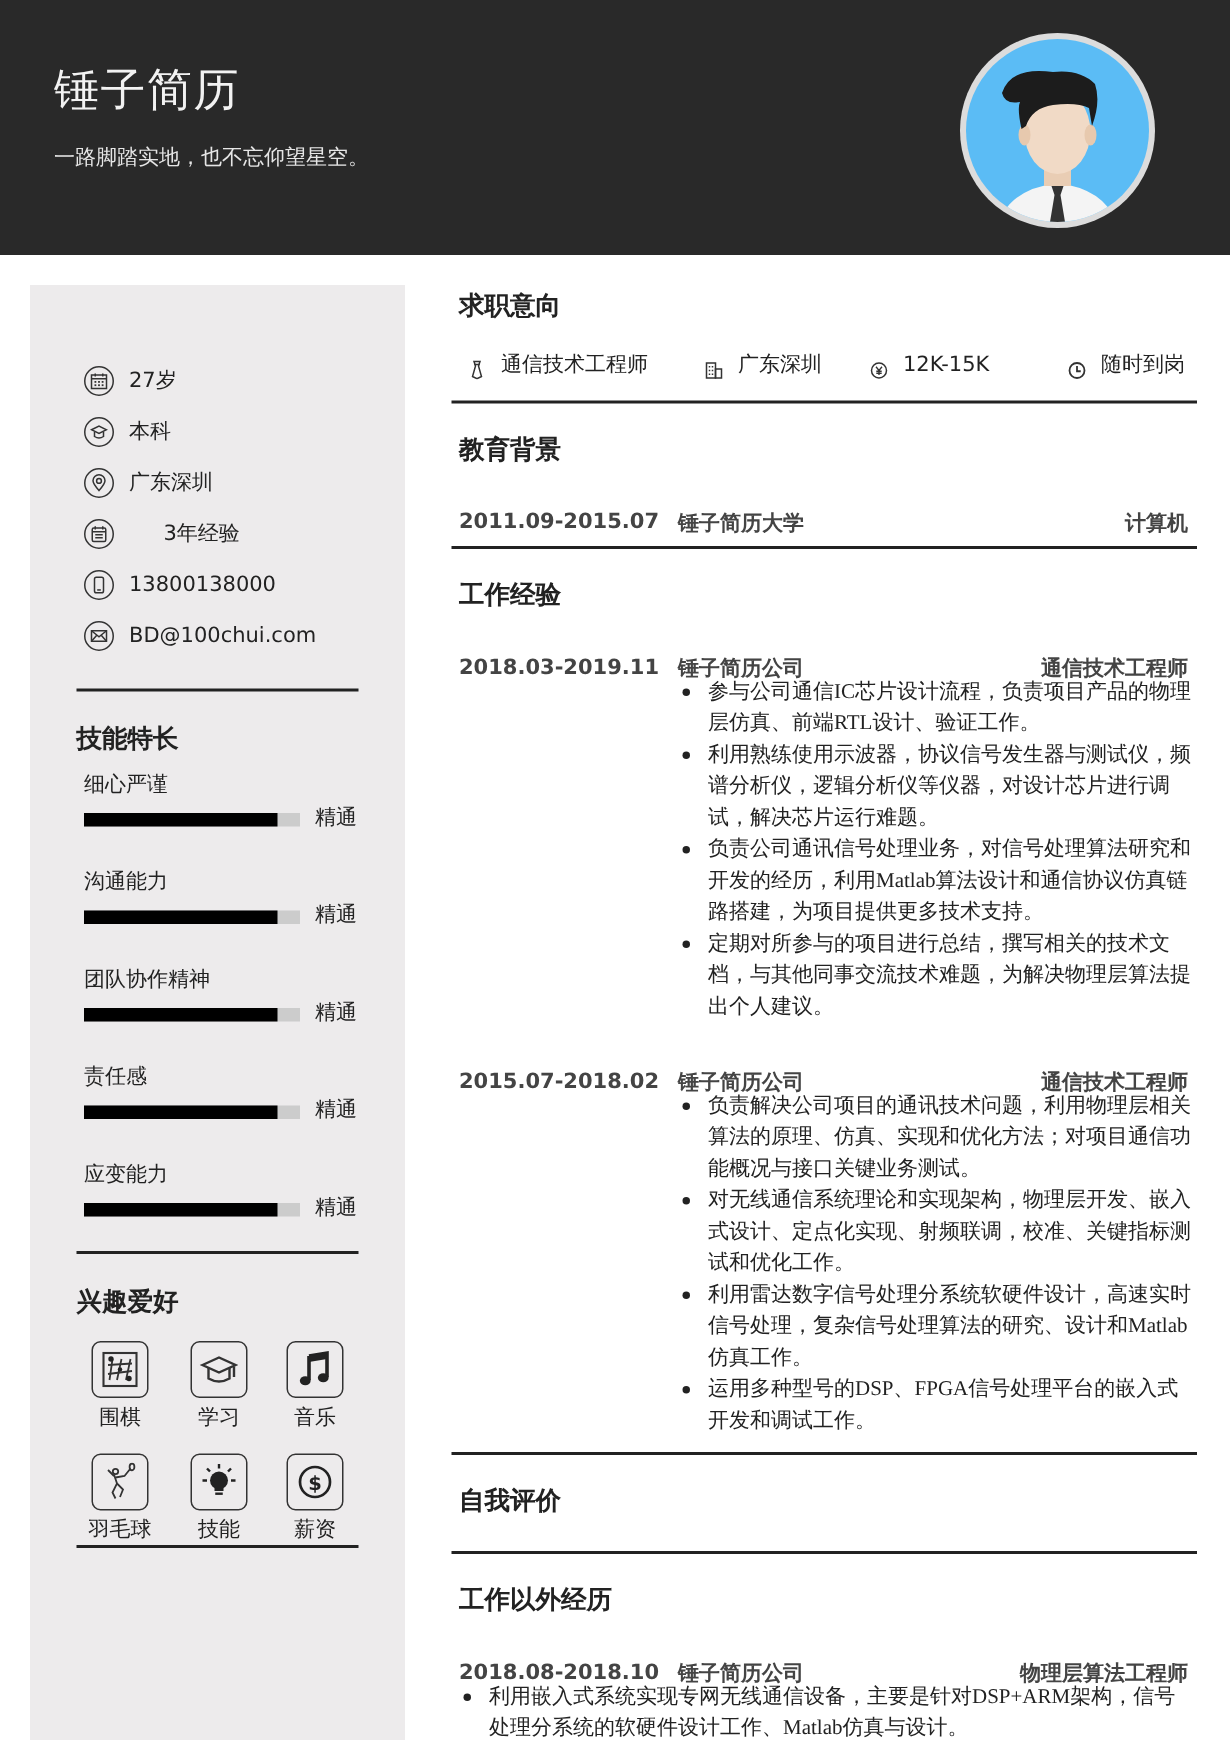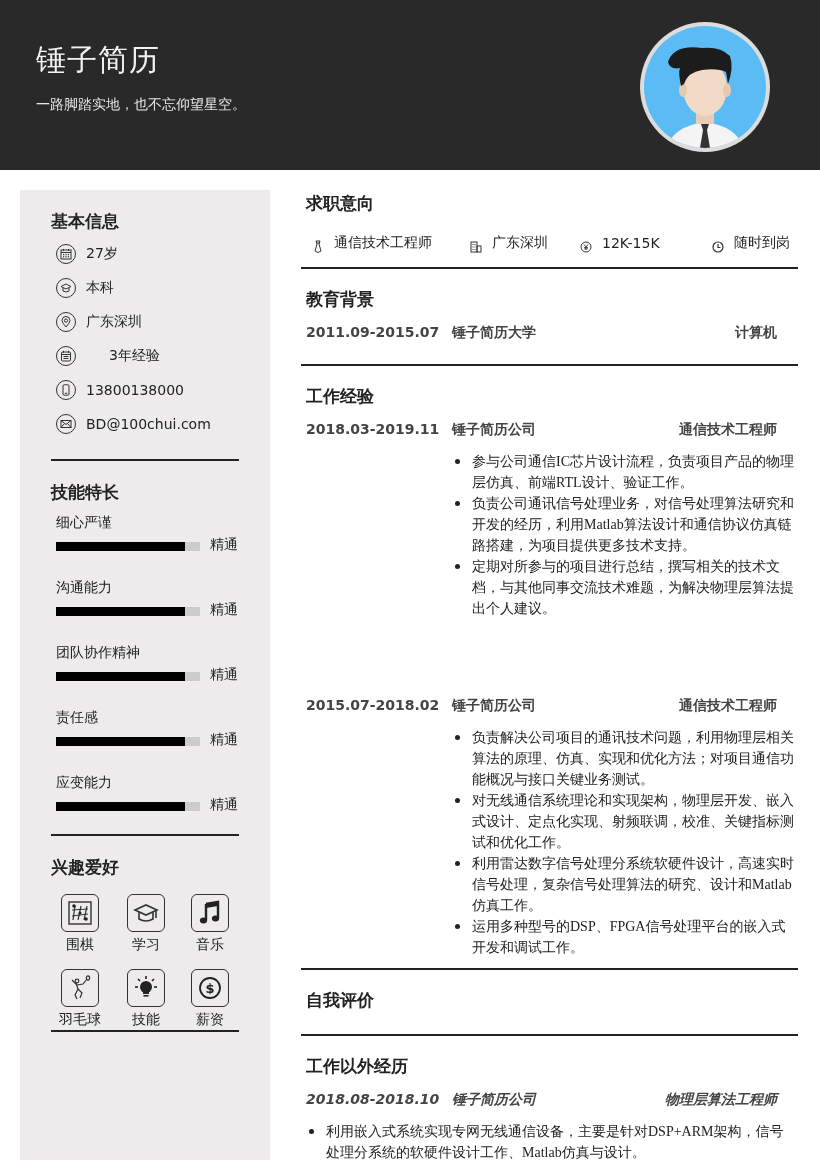--- a/index.html
+++ b/index.html
@@ -32,24 +32,24 @@
   .hobby .hb-box { width: 38px; height: 38px; margin: 0 auto; border: 1.5px solid #333; border-radius: 6px; display: flex; align-items: center; justify-content: center; background: transparent; }
   .hobby .hb-box svg { width: 26px; height: 26px; }
   .hobby .hb-label { font-size: 14px; color: #222; margin-top: 4px; }
 
   
   .main-title { position: absolute; left: 306px; font-size: 17px; font-weight: bold; color: #222; }
   .main-rule { position: absolute; left: 301px; width: 497px; height: 1.5px; background: #222; }
   .intent-item { position: absolute; top: 232px; display: flex; align-items: center; font-size: 14px; color: #222; }
   .intent-item svg { width: 12px; height: 13px; margin-right: 10px; margin-top: 8px; }
 
-  .row3 { position: absolute; left: 306px; width: 486px; height: 20px; font-size: 14px; font-weight: bold; color: #444; }
+  .row3 { position: absolute; left: 306px; width: 486px; height: 20px; font-size: 14px; font-weight: bold; color: #444; margin-top: 16px; }
   .row3 .date { position: absolute; left: 0; top: 0; }
   .row3 .org { position: absolute; left: 146px; top: 0; }
-  .row3 .role { position: absolute; right: 15px; top: 0; }
+  .row3 .role { position: absolute; right: 0; top: 0; }
 
   .bullets { position: absolute; left: 452px; width: 342px; list-style: none; font-size: 14px; line-height: 21px; color: #222; font-family: Liberation Serif, serif; }
   .bullets li { position: relative; padding-left: 20px; }
   .bullets li::before { content: ""; position: absolute; left: 3px; top: 8px; width: 5px; height: 5px; border-radius: 50%; background: #222; }
   .bullets-wide { left: 306px; width: 490px; }
 </style>
 </head>
 <body>
 
 <div class="header">
@@ -70,23 +70,20 @@
       <ellipse cx="39" cy="64" rx="4" ry="7" fill="#e7c9ae"></ellipse>
       <ellipse cx="83" cy="64" rx="4" ry="7" fill="#e7c9ae"></ellipse>
 
       <path d="M24 36 Q30 18 58 22 Q76 20 86 30 Q90 42 84 58 L82 46 Q74 42 58 44 Q44 46 40 58 L37 60 Q34 46 36 42 Q26 44 24 36 Z" fill="#1c1c1c"></path>
     </svg>
   </div>
 </div>
 
 <div class="sidebar">
 
-  <div class="side-section" style="top:20px;">
-    <div class="side-title">基本信息</div>
-  </div>
 
   <div class="info-row" style="left:36px; top:53px;">
     <span class="ic">
       <svg viewBox="0 0 12 12">
           <rect x="1" y="2" width="10" height="9" fill="none" stroke="#333" stroke-width="1"></rect>
           <line x1="1" y1="4.5" x2="11" y2="4.5" stroke="#333"></line>
           <line x1="3.5" y1="1" x2="3.5" y2="3" stroke="#333"></line>
           <line x1="8.5" y1="1" x2="8.5" y2="3" stroke="#333"></line>
           <g fill="#333">
             <rect x="3" y="6" width="1.2" height="1.2"></rect>
@@ -346,20 +343,21 @@
 
 <div class="main-title" style="top:385px;">工作经验</div>
 
 <div class="row3" style="top:421px;">
   <span class="date">2018.03-2019.11</span>
   <span class="org">锤子简历公司</span>
   <span class="role">通信技术工程师</span>
 </div>
 <ul class="bullets" style="top:451px;">
   <li>参与公司通信IC芯片设计流程，负责项目产品的物理层仿真、前端RTL设计、验证工作。</li>
+  <li>利用熟练使用示波器，协议信号发生器与测试仪，频谱分析仪，逻辑分析仪等仪器，对设计芯片进行调试，解决芯片运行难题。</li>
   <li>负责公司通讯信号处理业务，对信号处理算法研究和开发的经历，利用Matlab算法设计和通信协议仿真链路搭建，为项目提供更多技术支持。</li>
   <li>定期对所参与的项目进行总结，撰写相关的技术文档，与其他同事交流技术难题，为解决物理层算法提出个人建议。</li>
 </ul>
 
 <div class="row3" style="top:697px;">
   <span class="date">2015.07-2018.02</span>
   <span class="org">锤子简历公司</span>
   <span class="role">通信技术工程师</span>
 </div>
 <ul class="bullets" style="top:727px;">
@@ -369,20 +367,20 @@
   <li>运用多种型号的DSP、FPGA信号处理平台的嵌入式开发和调试工作。</li>
 </ul>
 
 <div class="main-rule" style="top:968px;"></div>
 
 <div class="main-title" style="top:989px;">自我评价</div>
 
 <div class="main-rule" style="top:1034px;"></div>
 
 <div class="main-title" style="top:1055px;">工作以外经历</div>
-<div class="row3" style="top:1091px;font-style:italic;">
+<div class="row3" style="top:1091px;">
   <span class="date">2018.08-2018.10</span>
   <span class="org">锤子简历公司</span>
   <span class="role">物理层算法工程师</span>
 </div>
 <ul class="bullets bullets-wide" style="top:1121px;">
   <li>利用嵌入式系统实现专网无线通信设备，主要是针对DSP+ARM架构，信号处理分系统的软硬件设计工作、Matlab仿真与设计。</li>
 </ul>
 
 </body></html>

